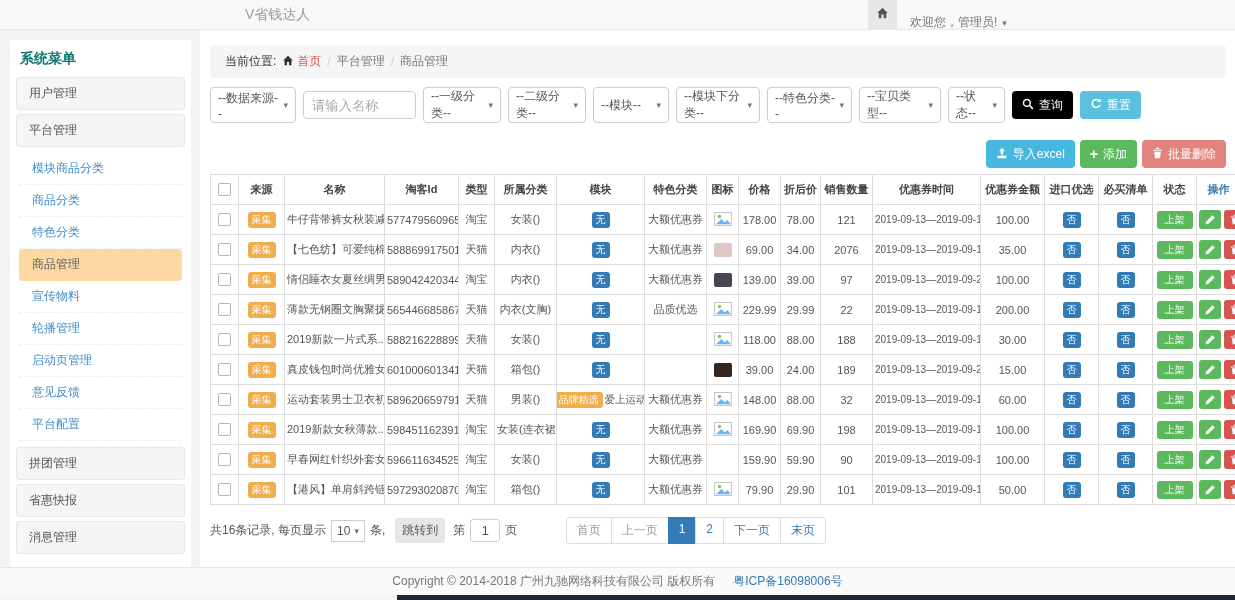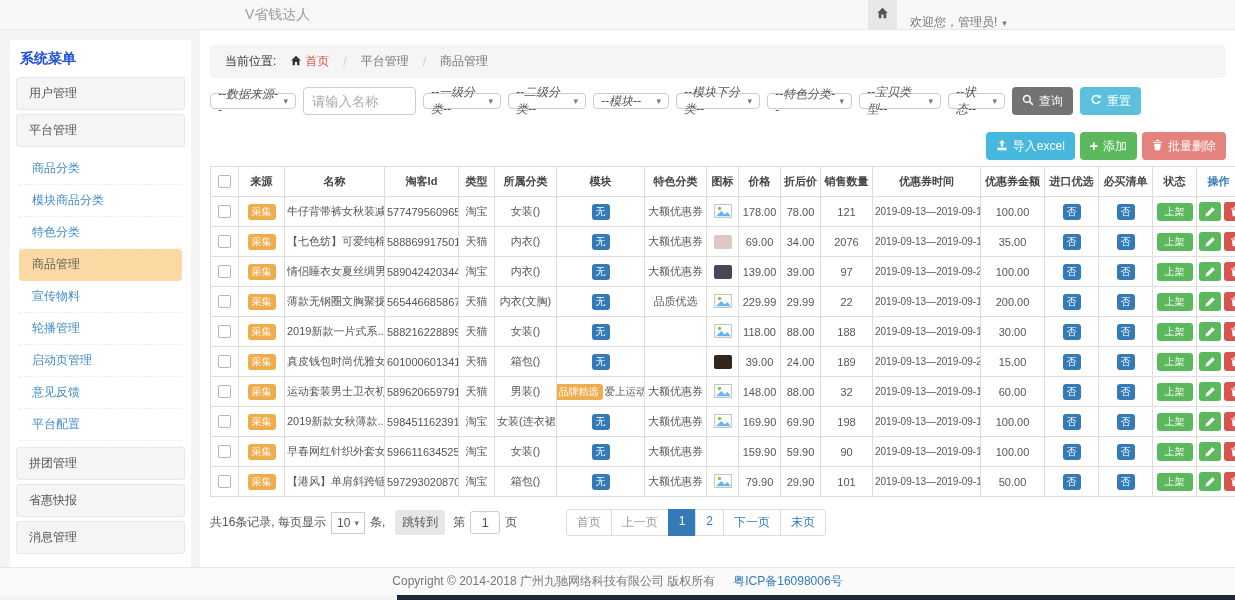--- a/index.html
+++ b/index.html
@@ -17,45 +17,45 @@
             background:#f8f8f8; border-bottom:1px solid #e7e7e7; z-index:20; }
   .brand { position:absolute; left:245px; top:0; line-height:29px; color:#9d9d9d; font-size:14px; }
   .top-right { position:absolute; left:868px; top:0; height:29px; display:flex; align-items:center; }
   .home-box { width:29px; height:29px; background:#e7e7e7; display:flex; align-items:center; justify-content:center; color:#555; cursor:pointer; }
   .welcome { margin-left:13px; color:#777; cursor:pointer; display:flex; align-items:center; gap:5px;margin-top:16px; }
   .caret { font-size:9px; color:#777; }
   
   .main-bg { position:absolute; left:200px; top:30px; width:1035px; height:537px; background:#fff; }
   
   .sidebar { position:absolute; left:10px; top:40px; width:181px; height:527px; background:#fff; overflow:hidden; z-index:5; }
-  .side-title { color:#1d4ed8; font-weight:bold; font-size:14px; padding:10px 10px 9px; }
+  .side-title { color:#0f766e; font-weight:bold; font-size:14px; padding:10px 10px 9px; }
   .side-section { margin:0 6px 4px; background:#f5f5f5; border:1px solid #e7e7e7; border-radius:3px;
                   padding:7px 12px; color:#555; cursor:pointer; font-size:12px; }
   .side-sub { padding:2px 0 6px; }
   .side-link { margin:0 9px; padding:7px 4px 7px 13px; color:#428bca; border-bottom:1px dashed #eee; cursor:pointer; }
   .side-link.active { background:#fcd9a3; border-radius:4px; color:#5f5f5f; border-bottom-color:transparent; }
   
   .main { position:absolute; left:210px; top:30px; width:1016px; z-index:6; }
   .breadcrumb { margin-top:15px; background:#f5f5f5; border-radius:4px; padding:8px 15px; color:#333;
-                display:flex; align-items:center; gap:14px;text-align:right; }
+                display:flex; align-items:center; gap:6px;text-align:right; }
   .crumb-home { color:#d9534f; cursor:pointer; display:flex; align-items:center; gap:3px; }
   .crumb-home .hicon { color:#333; }
   .crumb-sep { color:#ccc; }
   .crumb-sep::after { content:"/"; }
   .crumb-item { color:#777; }
   
   .filters { display:flex; align-items:center; gap:7px; margin-top:9px; }
-  .sel { height:16px; border:1px solid #ccc; border-radius:4px; background:#fff; color:#555;
-         display:flex; align-items:center; justify-content:space-between; padding:0 7px; cursor:pointer; flex:none;font-style:italic; }
+  .sel { height:36px; border:1px solid #ccc; border-radius:4px; background:#fff; color:#555;
+         display:flex; align-items:center; justify-content:space-between; padding:0 7px; cursor:pointer; flex:none; }
   .sel .caret { margin-left:4px; }
   .txt-input { height:28px; width:113px; border:1px solid #ccc; border-radius:4px; padding:0 8px; color:#555; flex:none; }
   .txt-input::placeholder { color:#aaa; }
   .btn { height:28px; border:none; border-radius:4px; color:#fff; display:inline-flex; align-items:center;
          gap:5px; padding:0 10px; cursor:pointer; font-size:12px; flex:none; }
-  .btn-query { background:#737373; }
+  .btn-query { background:#000000; }
   .btn-reset { background:#5bc0de; }
   
   .toolbar { display:flex; justify-content:flex-end; gap:5px; margin-top:17px; }
   .btn-import { background:#47b8dd; }
   .btn-add { background:#5cb85c; }
   .btn-del { background:#e4837d; }
   .plus-glyph { font-size:14px; font-weight:bold; line-height:1; }
   
   table { width:100%; border-collapse:collapse; table-layout:fixed; text-align:center; margin-top:6px; }
   th, td { border:1px solid #ddd; padding:5px 2px; font-size:11px; overflow:hidden; white-space:nowrap; color:#555; }
@@ -113,22 +113,22 @@
 </div>
 
 <div class="main-bg"></div>
 
 <div class="sidebar">
   <div class="side-title">系统菜单</div>
   <div id="sidebar-menu">
       <div class="side-section">用户管理</div>
       <div class="side-section">平台管理</div>
       <div class="side-sub">
+        <div class="side-link">模块商品分类</div>
         <div class="side-link">商品分类</div>
-        <div class="side-link">模块商品分类</div>
         <div class="side-link">特色分类</div>
         <div class="side-link active">商品管理</div>
         <div class="side-link">宣传物料</div>
         <div class="side-link">轮播管理</div>
         <div class="side-link">启动页管理</div>
         <div class="side-link">意见反馈</div>
         <div class="side-link">平台配置</div>
       </div>
       <div class="side-section">拼团管理</div>
       <div class="side-section">省惠快报</div>

